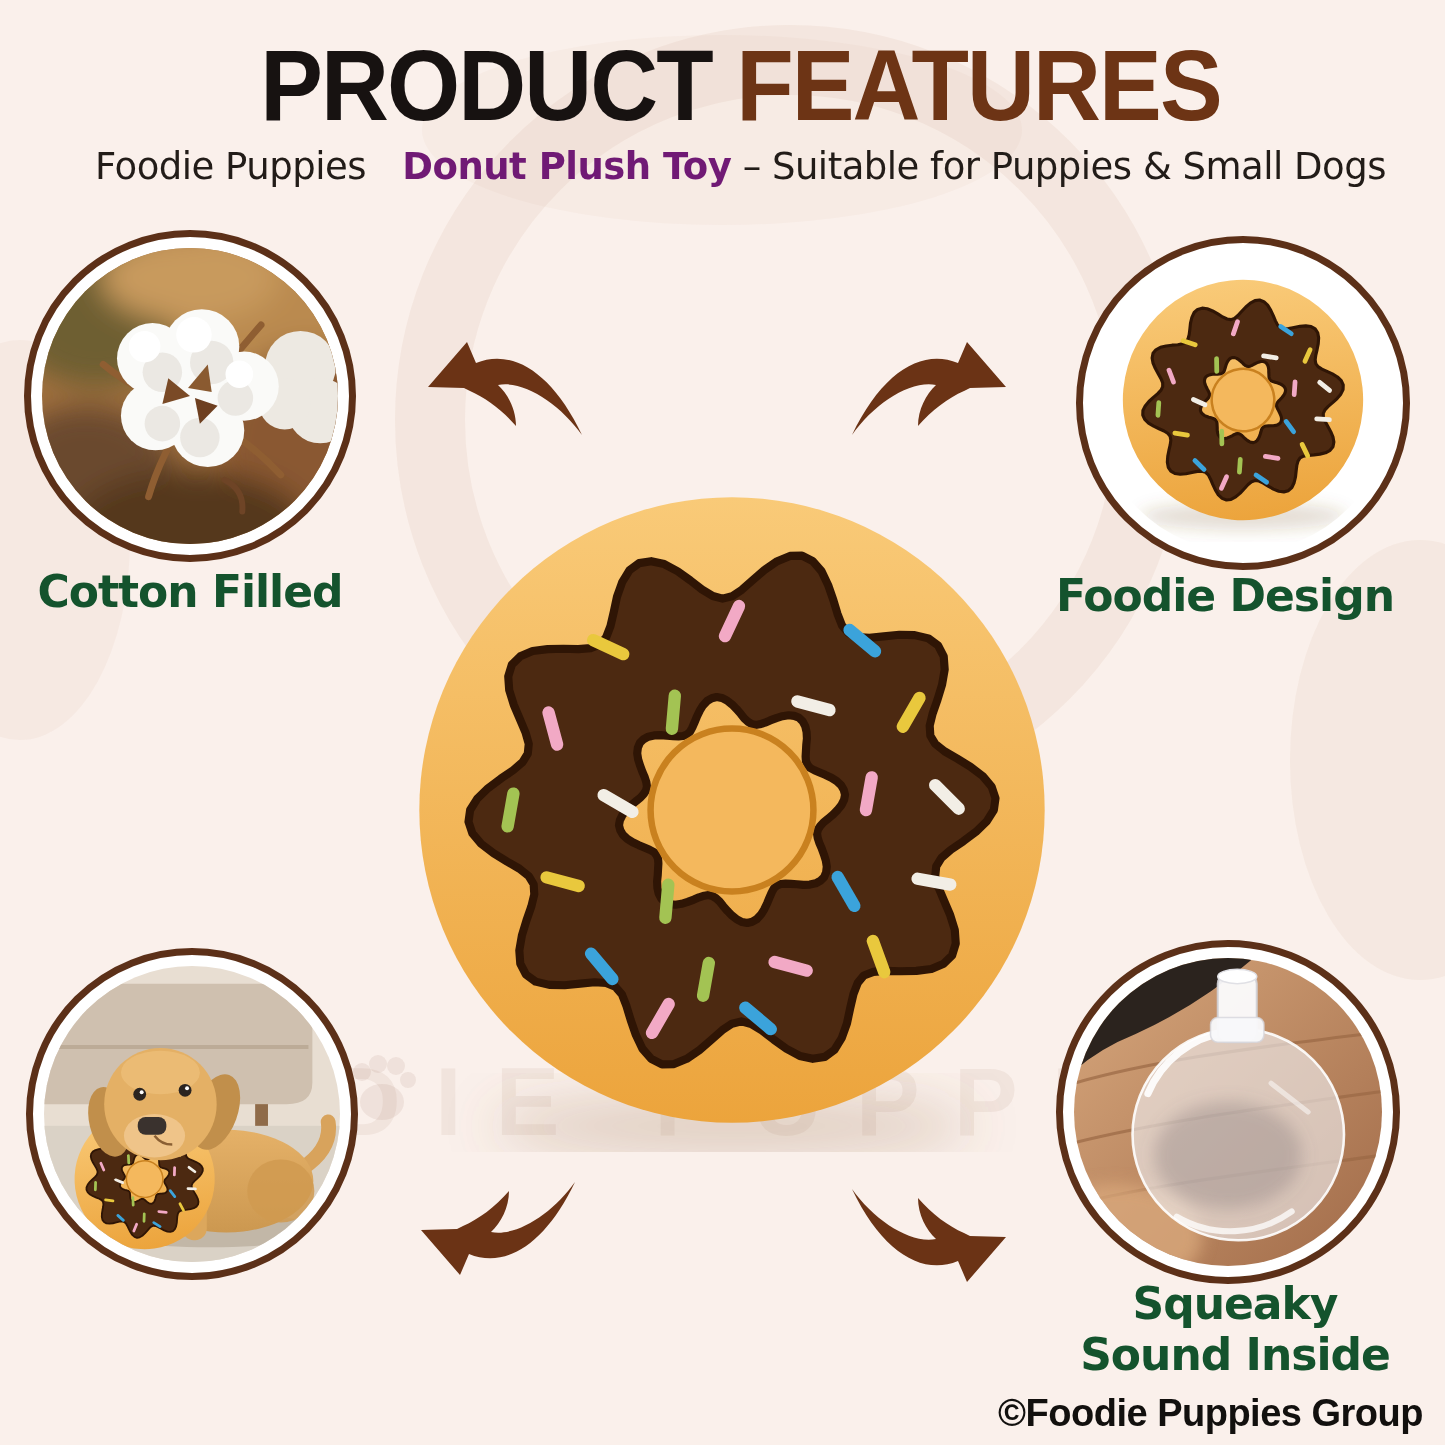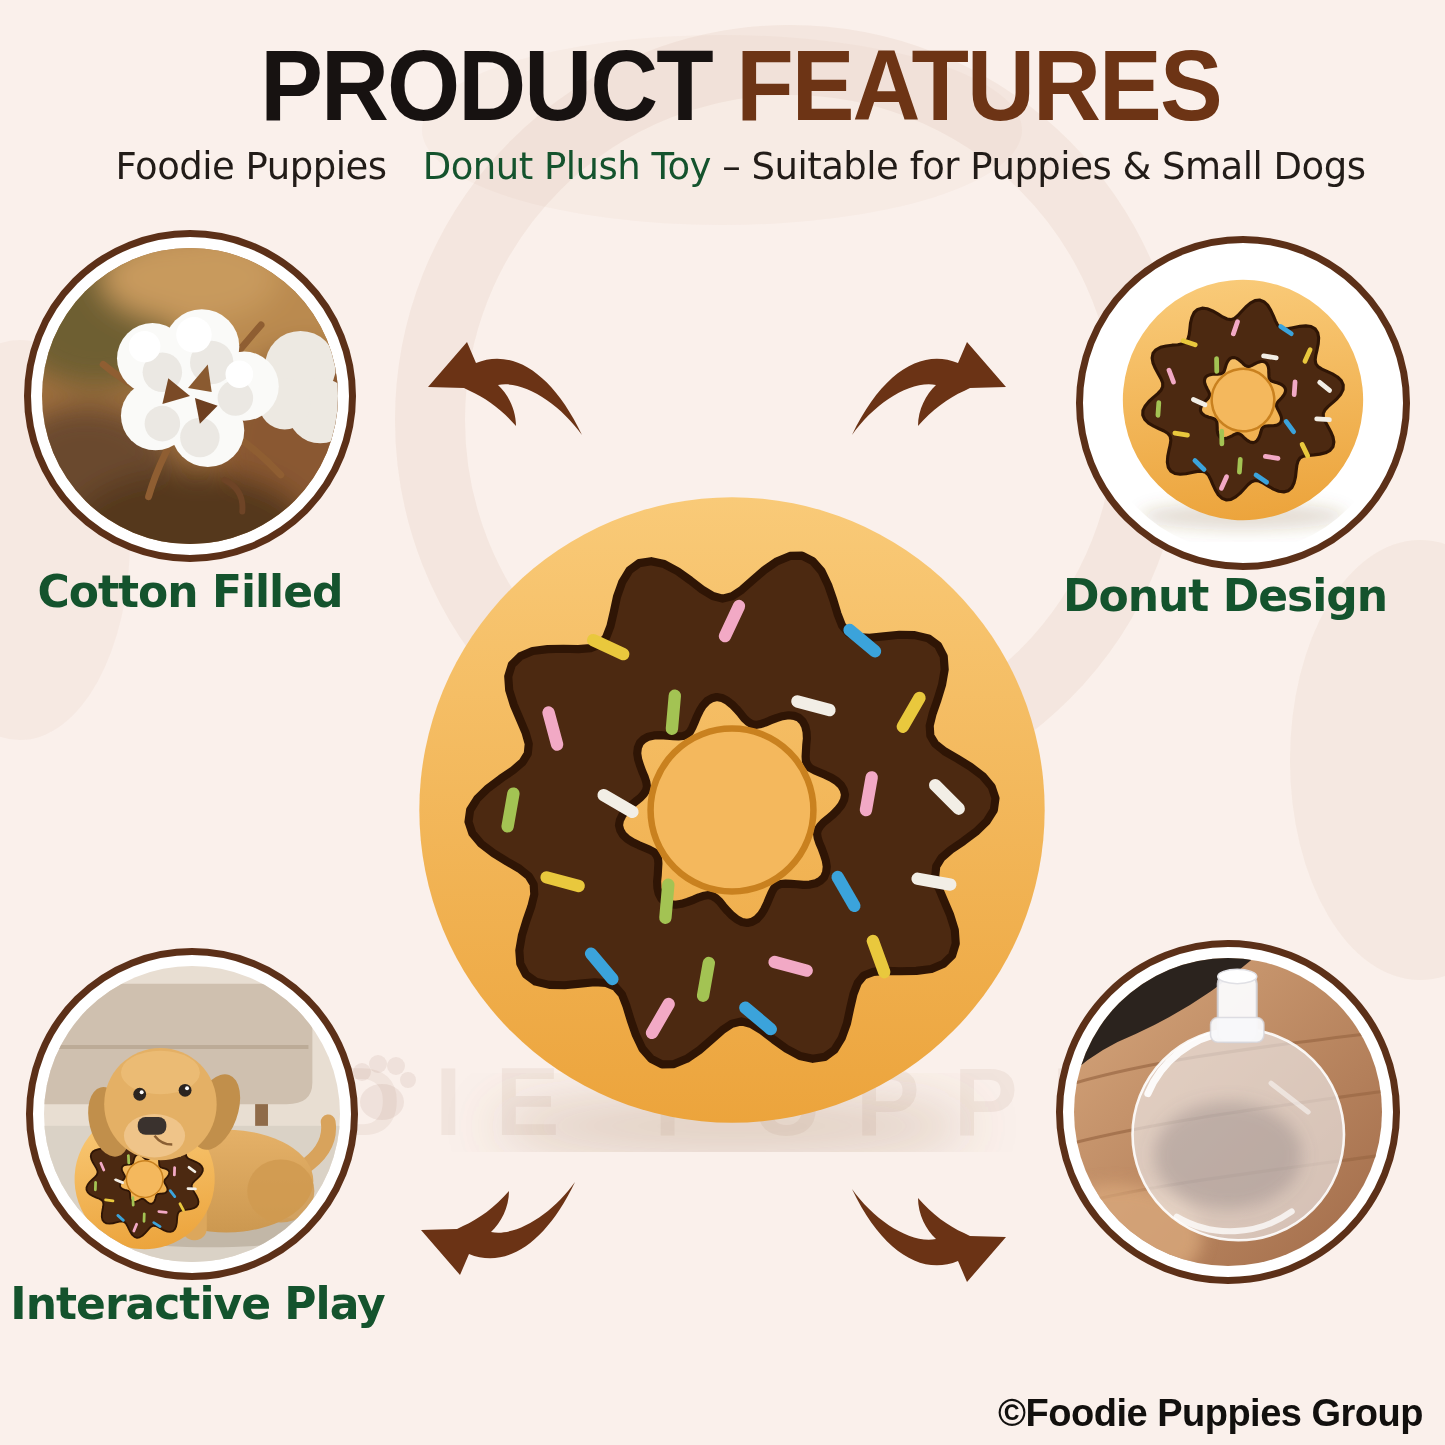--- a/index.html
+++ b/index.html
@@ -5,21 +5,21 @@
   html,body{margin:0;padding:0;background:#e8e0da;}
   .canvas{position:relative;width:1445px;height:1445px;background:#FAF0EB;overflow:hidden;
           font-family:"Liberation Sans",sans-serif;}
   
   .hdr{position:absolute;top:28px;left:18px;width:100%;text-align:center;z-index:5;}
   .hdr h1{margin:0;font-size:100px;line-height:1.15;font-weight:800;letter-spacing:-2px;
           color:#171211;transform:scaleX(.94);transform-origin:center;}
   .hdr h1 .accent{color:#6D3415;}
   .subtitle{margin:2px 0 0 0;font-size:37px;color:#221C18;font-weight:500;
             font-family:"DejaVu Sans","Liberation Sans",sans-serif;letter-spacing:-.5px;}
-  .subtitle .hl{color:#14532d;font-weight:400;margin-left:25px;}
+  .subtitle .hl{color:#701a75;font-weight:700;margin-left:25px;}
   
   .watermark{position:absolute;inset:0;z-index:0;pointer-events:none;}
   
   .center-donut{position:absolute;left:390px;top:468px;width:684px;height:684px;z-index:2;}
   
   .arrows-layer{position:absolute;inset:0;z-index:3;pointer-events:none;}
   
   .photo-ring{position:absolute;border-radius:50%;border:7px solid #5C3018;background:#FFFFFF;
               padding:11px;box-sizing:border-box;z-index:4;}
   .photo-clip{width:100%;height:100%;border-radius:50%;overflow:hidden;background:#fff;}
@@ -198,21 +198,21 @@
     <div class="photo-clip">
       <svg viewBox="0 0 300 300">
         <rect width="300" height="300" fill="#FFFFFF"></rect>
         <ellipse cx="150" cy="264" rx="104" ry="14" fill="rgba(120,90,40,0.20)" filter="url(#blur8)"></ellipse>
         <g transform="translate(150 147) rotate(-6) scale(1.26)">
             <use href="#donut-shape"></use>
           </g>
       </svg>
     </div>
   </div>
-  <div class="feat-label lbl-tr">Donut Design</div>
+  <div class="feat-label lbl-tr">Foodie Design</div>
 
   <div class="photo-ring ring-bl">
     <div class="photo-clip">
       <svg viewBox="0 0 300 300">
         <rect width="300" height="300" fill="#E8DED2"></rect>
         <path d="M-10 18 H250 Q272 18 272 46 V118 Q272 140 246 140 H-10 Z" fill="#CFC0AF"></path>
         <line x1="-10" y1="82" x2="268" y2="82" stroke="#BCAB97" stroke-width="4"></line>
         <rect x="62" y="140" width="13" height="30" fill="#8F6B49"></rect>
         <rect x="214" y="140" width="13" height="30" fill="#8F6B49"></rect>
         <rect x="-10" y="162" width="320" height="150" fill="#DAD2C6"></rect>
@@ -234,21 +234,20 @@
           <circle cx="97" cy="130" r="6.5" fill="#2B2420"></circle>
             <circle cx="143" cy="126" r="6.5" fill="#2B2420"></circle>
           <circle cx="99" cy="128" r="2" fill="#fff"></circle>
             <circle cx="145" cy="124" r="2" fill="#fff"></circle>
           <rect x="95" y="153" width="29" height="18" rx="8" fill="#3A322E"></rect>
           <path d="M112 172 q7 9 18 9" stroke="#8A5F33" stroke-width="2.5" fill="none"></path>
         </g>
       </svg>
     </div>
   </div>
-  <div class="feat-label lbl-bl">Interactive Play</div>
 
   <div class="photo-ring ring-br">
     <div class="photo-clip">
       <svg viewBox="0 0 300 300">
         <rect width="300" height="300" fill="url(#skinGrad)"></rect>
         <path d="M0 0 H175 Q122 46 60 74 Q25 88 0 110 Z" fill="#2B231E"></path>
         <path d="M300 0 H205 Q240 36 300 58 Z" fill="#3A2C22" opacity=".85"></path>
         <g stroke="#9A6845" stroke-width="3" fill="none" opacity=".7">
           <path d="M0 122 C70 102 150 90 300 72"></path>
           <path d="M0 180 C80 160 170 148 300 130"></path>
@@ -261,15 +260,16 @@
         <path d="M100 252 A103 103 0 0 0 212 247" stroke="rgba(255,255,255,0.75)" stroke-width="6" fill="none" stroke-linecap="round"></path>
         <path d="M192 122 L228 150" stroke="rgba(255,255,255,0.5)" stroke-width="5" stroke-linecap="round"></path>
         <g>
           <rect x="140" y="16" width="38" height="66" rx="9" fill="rgba(252,252,254,0.95)" stroke="rgba(208,208,214,0.9)" stroke-width="2"></rect>
           <rect x="133" y="58" width="52" height="24" rx="7" fill="rgba(248,248,250,0.97)" stroke="rgba(214,214,220,0.8)" stroke-width="1.5"></rect>
           <ellipse cx="159" cy="18" rx="19" ry="7" fill="#FFFFFF" stroke="#E0E0E5" stroke-width="1.5"></ellipse>
         </g>
       </svg>
     </div>
   </div>
+  <div class="feat-label lbl-br">Squeaky Sound Inside</div>
 
   <div class="copyright">©Foodie Puppies Group</div>
 </div>
 
 </body></html>

